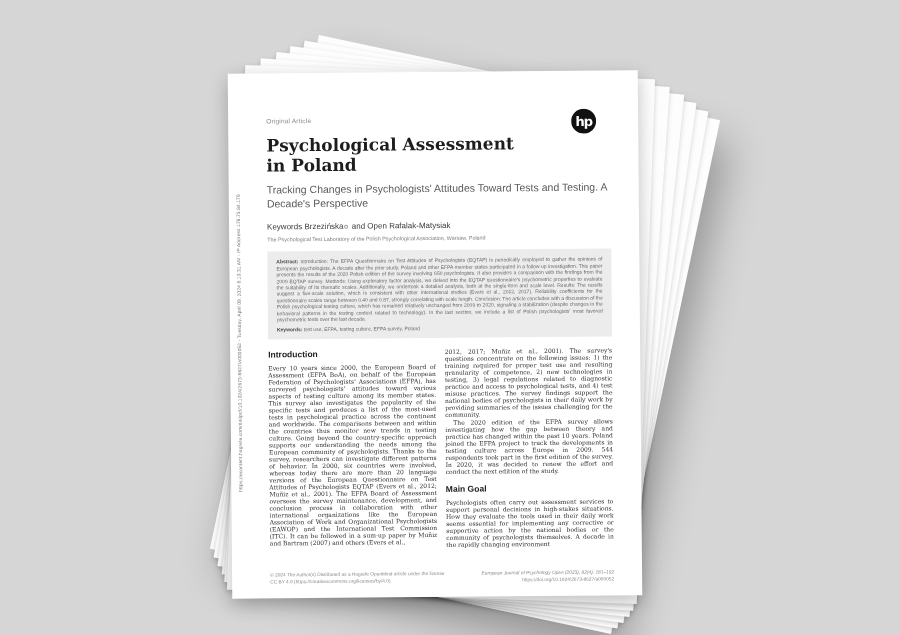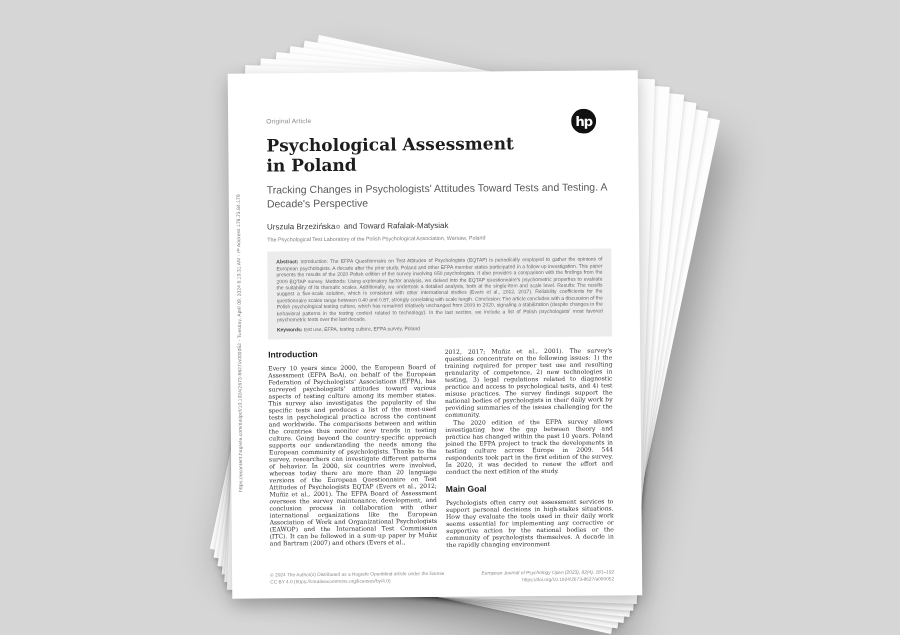--- a/index.html
+++ b/index.html
@@ -93,21 +93,21 @@
     </svg>
 
     <div class="title">
       <span style="display:block">Psychological Assessment</span>
       <span style="display:block">in Poland</span>
     </div>
 
     <div class="subtitle">Tracking Changes in Psychologists' Attitudes Toward Tests and Testing. A Decade's Perspective</div>
 
     <div class="authors">
-      <span>Urszula Brzezińska</span><span class="orcid"></span><span> and Toward Rafalak-Matysiak</span>
+      <span>Keywords Brzezińska</span><span class="orcid"></span><span> and Open Rafalak-Matysiak</span>
     </div>
 
     <div class="affiliation">The Psychological Test Laboratory of the Polish Psychological Association, Warsaw, Poland</div>
 
     <div class="abstract-box">
       <div><b>Abstract:</b><span> Introduction: The EFPA Questionnaire on Test Attitudes of Psychologists (EQTAP) is periodically employed to gather the opinions of European psychologists. A decade after the prior study, Poland and other EFPA member states participated in a follow-up investigation. This paper presents the results of the 2020 Polish edition of the survey involving 650 psychologists. It also provides a comparison with the findings from the 2009 EQTAP survey. Methods: Using exploratory factor analysis, we delved into the EQTAP questionnaire's psychometric properties to evaluate the suitability of its thematic scales. Additionally, we undertook a detailed analysis, both at the single-item and scale level. Results: The results suggest a five-scale solution, which is consistent with other international studies (Evers et al., 2012, 2017). Reliability coefficients for the questionnaire scales range between 0.40 and 0.87, strongly correlating with scale length. Conclusion: The article concludes with a discussion of the Polish psychological testing culture, which has remained relatively unchanged from 2009 to 2020, signaling a stabilization (despite changes in the behavioral patterns in the testing context related to technology). In the last section, we include a list of Polish psychologists' most favored psychometric tests over the last decade.</span></div>
       <div class="keywords-line"><b>Keywords:</b><span> test use, EFPA, testing culture, EFPA survey, Poland</span></div>
     </div>
 
     <div class="columns">

